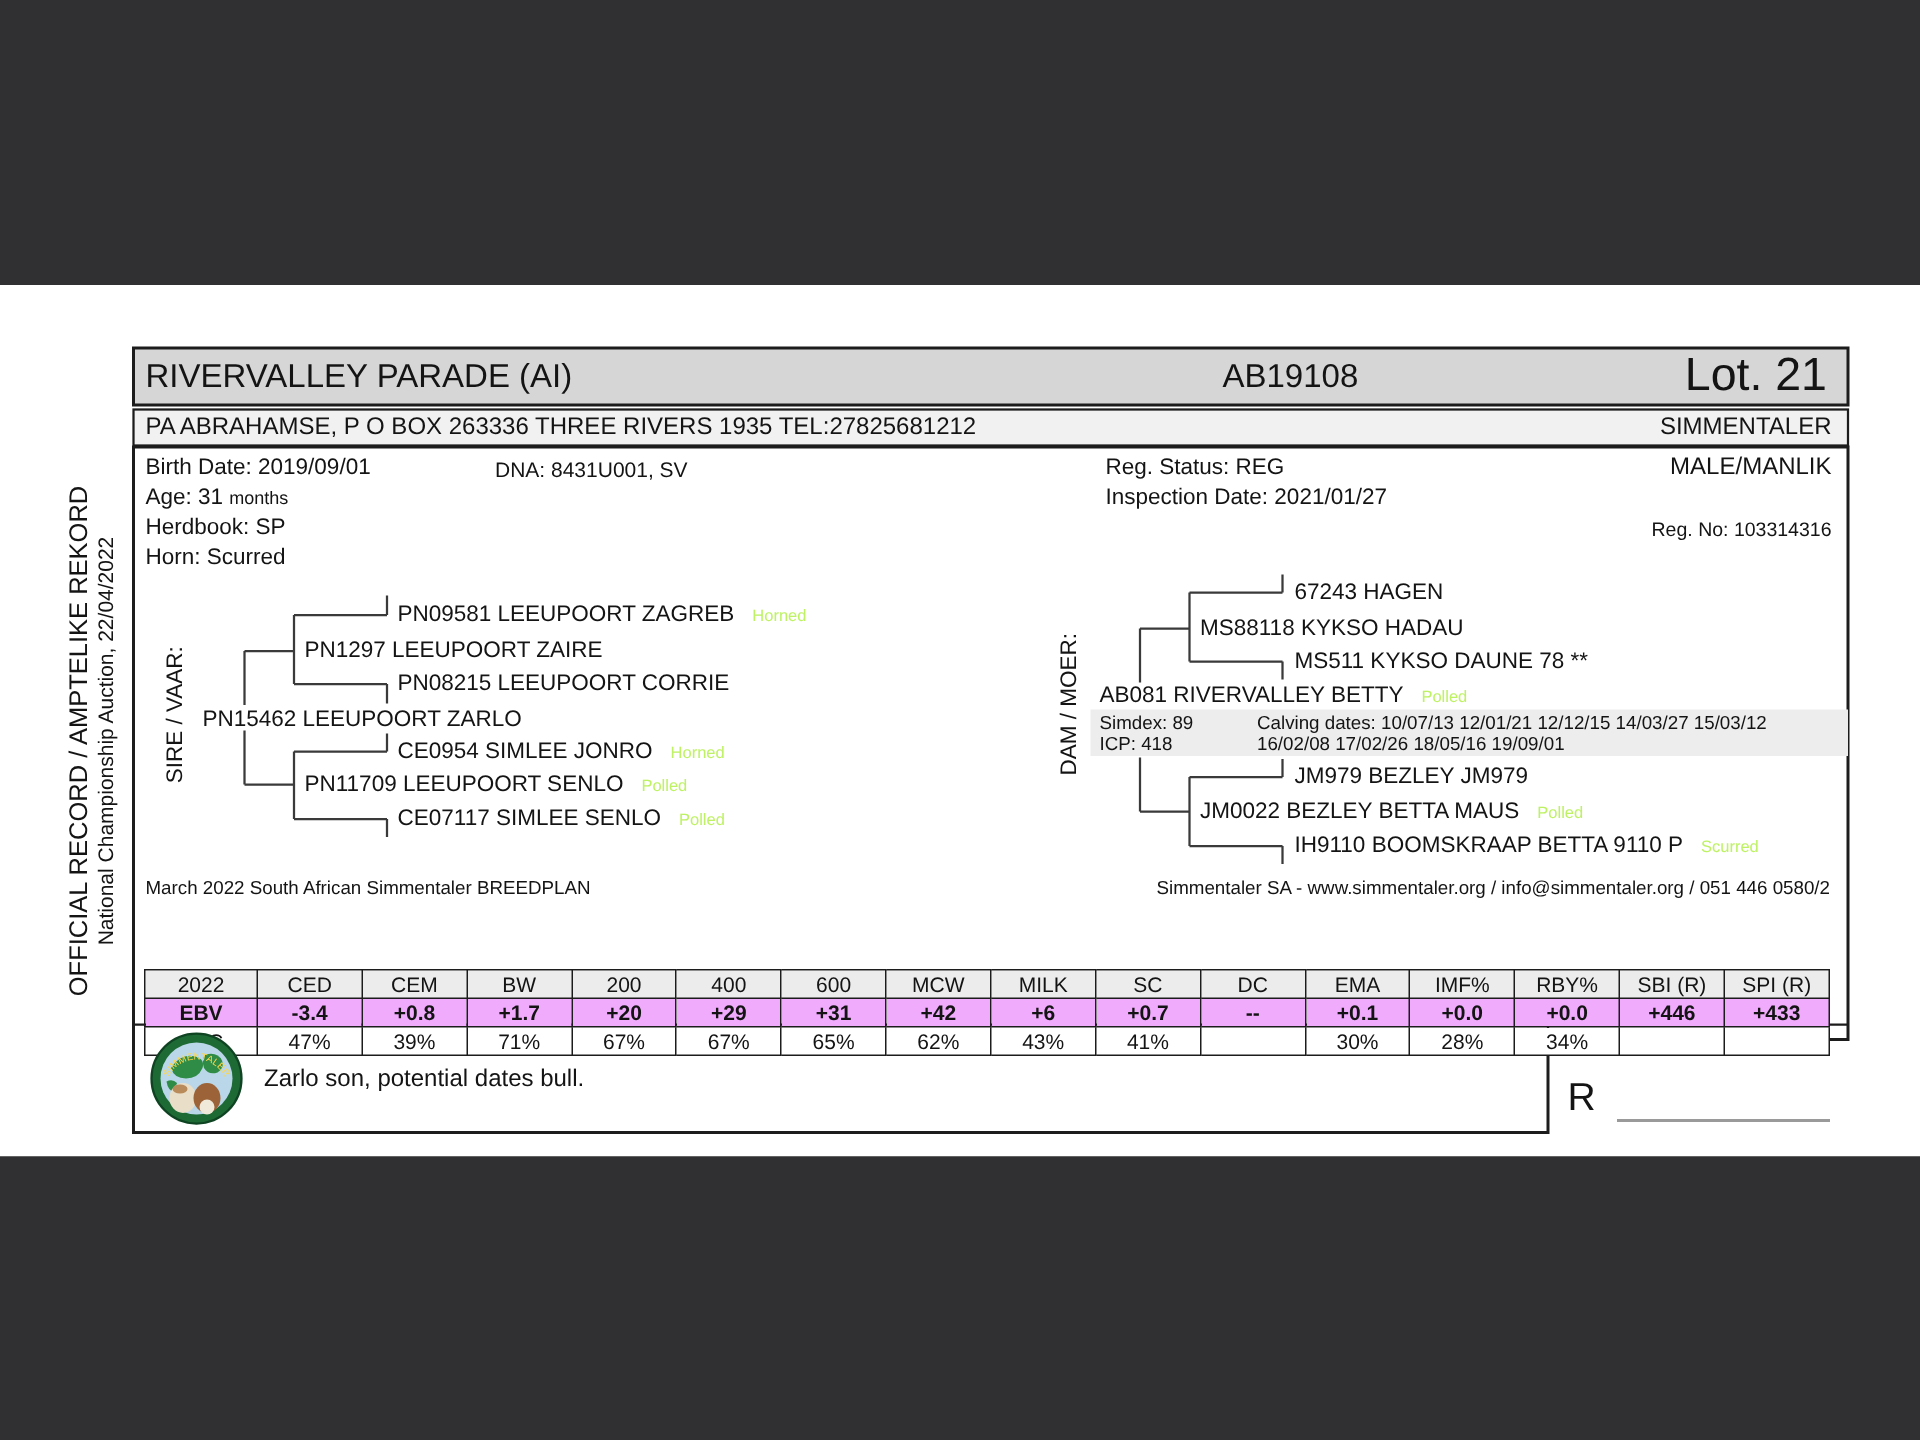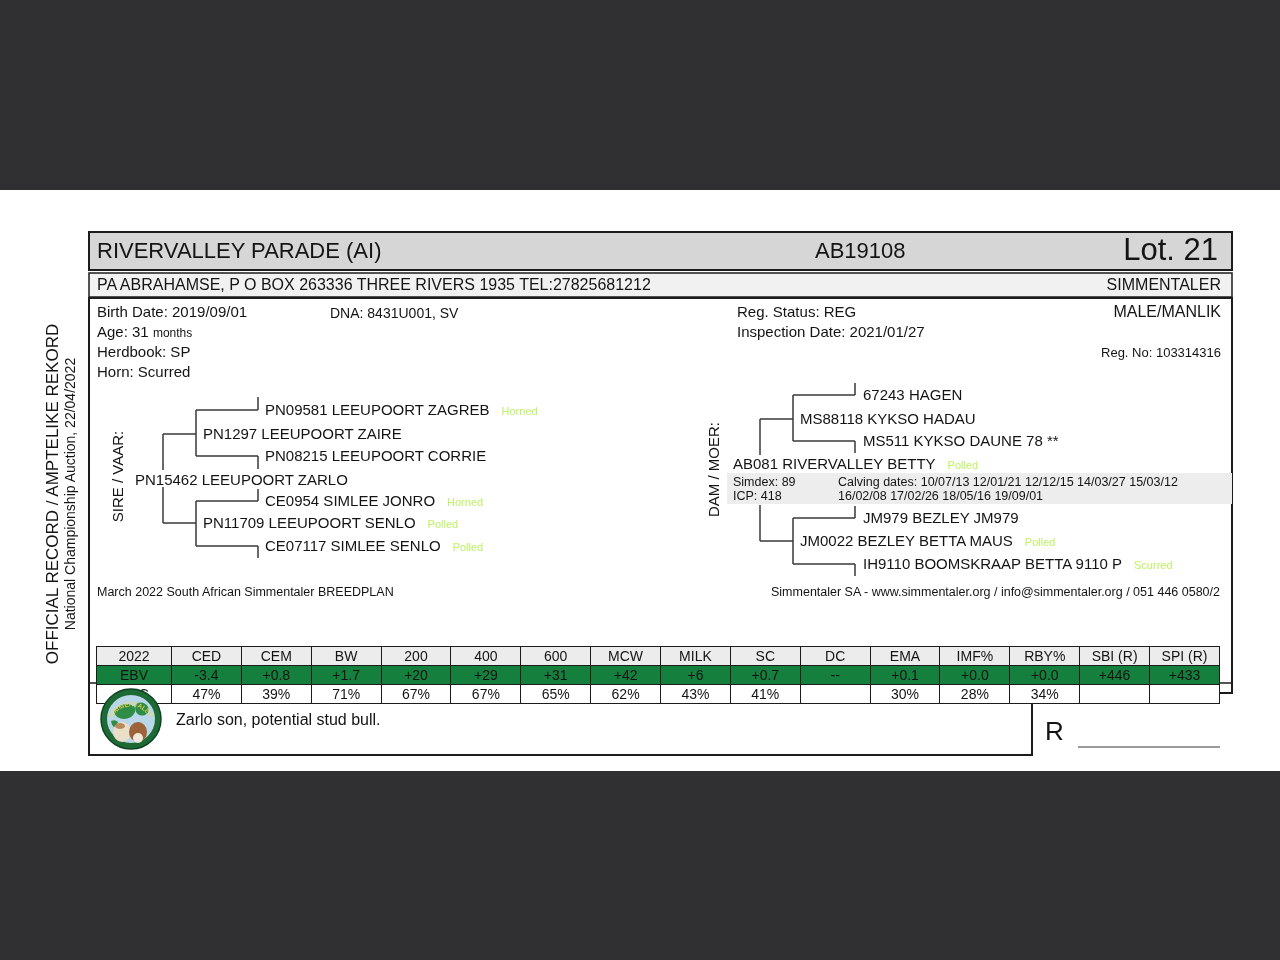--- a/index.html
+++ b/index.html
@@ -18,21 +18,21 @@
   .ped{height:18px;line-height:18px;font-size:15px;display:flex;gap:12px;align-items:baseline;}
   .ped .horn{font-size:11px;color:#bef264;}
   #ebv-table{position:absolute;left:96px;top:602px;z-index:2;width:1124px;
     border-collapse:collapse;table-layout:fixed;margin-top:44px;}
   #ebv-table td{border:1.5px solid #1c1c1c;text-align:center;font-size:14px;
     height:18px;line-height:18px;padding:0;overflow:hidden;}
   #ebv-table tr.hdr td{background:#ececec;}
   #ebv-table tr.ebv td{background:#d9d9d9;}
   #ebv-table tr td{background:#ffffff;}
   #ebv-table tr.hdr td{background:#ececec;}
-  #ebv-table tr.ebv td{background:#15803d;}
+  #ebv-table tr.ebv td{background:#f0abfc;font-weight:bold;}
   .rline{position:absolute;z-index:2;border-bottom:2px solid #9a9a9a;}
   .remark-h{font-size:17px;text-decoration:underline;line-height:19px;}
 </style>
 </head>
 <body>
 
 <div id="canvas">
 
   <div class="band" style="top:0;height:190px;"></div>
   <div id="page"></div>
@@ -227,18 +227,18 @@
     <path d="M11,33 q4,-2 7,1 l-2,6 q-4,-1 -5,-7 Z" fill="#2f8c46"></path>
     <ellipse cx="22" cy="44" rx="9" ry="10" fill="#e9dfc9"></ellipse>
     <ellipse cx="20" cy="38" rx="5" ry="3" fill="#b98a5a"></ellipse>
     <ellipse cx="38" cy="44" rx="9" ry="10" fill="#9c6238"></ellipse>
     <ellipse cx="38" cy="50" rx="5" ry="5" fill="#f0e8d8"></ellipse>
     <path id="logo-arc" d="M11,33 A21,21 0 0 1 51,33" fill="none"></path>
     <text font-size="6.5" fill="#ffd84d" font-family="Liberation Sans, sans-serif">
       <textPath href="#logo-arc" startOffset="50%" text-anchor="middle">SIMMENTALER</textPath>
     </text>
   </svg>
-  <div class="abs f16" style="left:176px;top:711px;">Zarlo son, potential stud bull.</div>
+  <div class="abs f16" style="left:176px;top:711px;">Zarlo son, potential dates bull.</div>
 
   <div class="abs" style="left:1045px;top:716px;font-size:26px;line-height:30px;">R</div>
   <div class="rline" style="left:1078px;top:730px;width:142px;height:16px;"></div>
 
 </div>
 
 </body></html>

